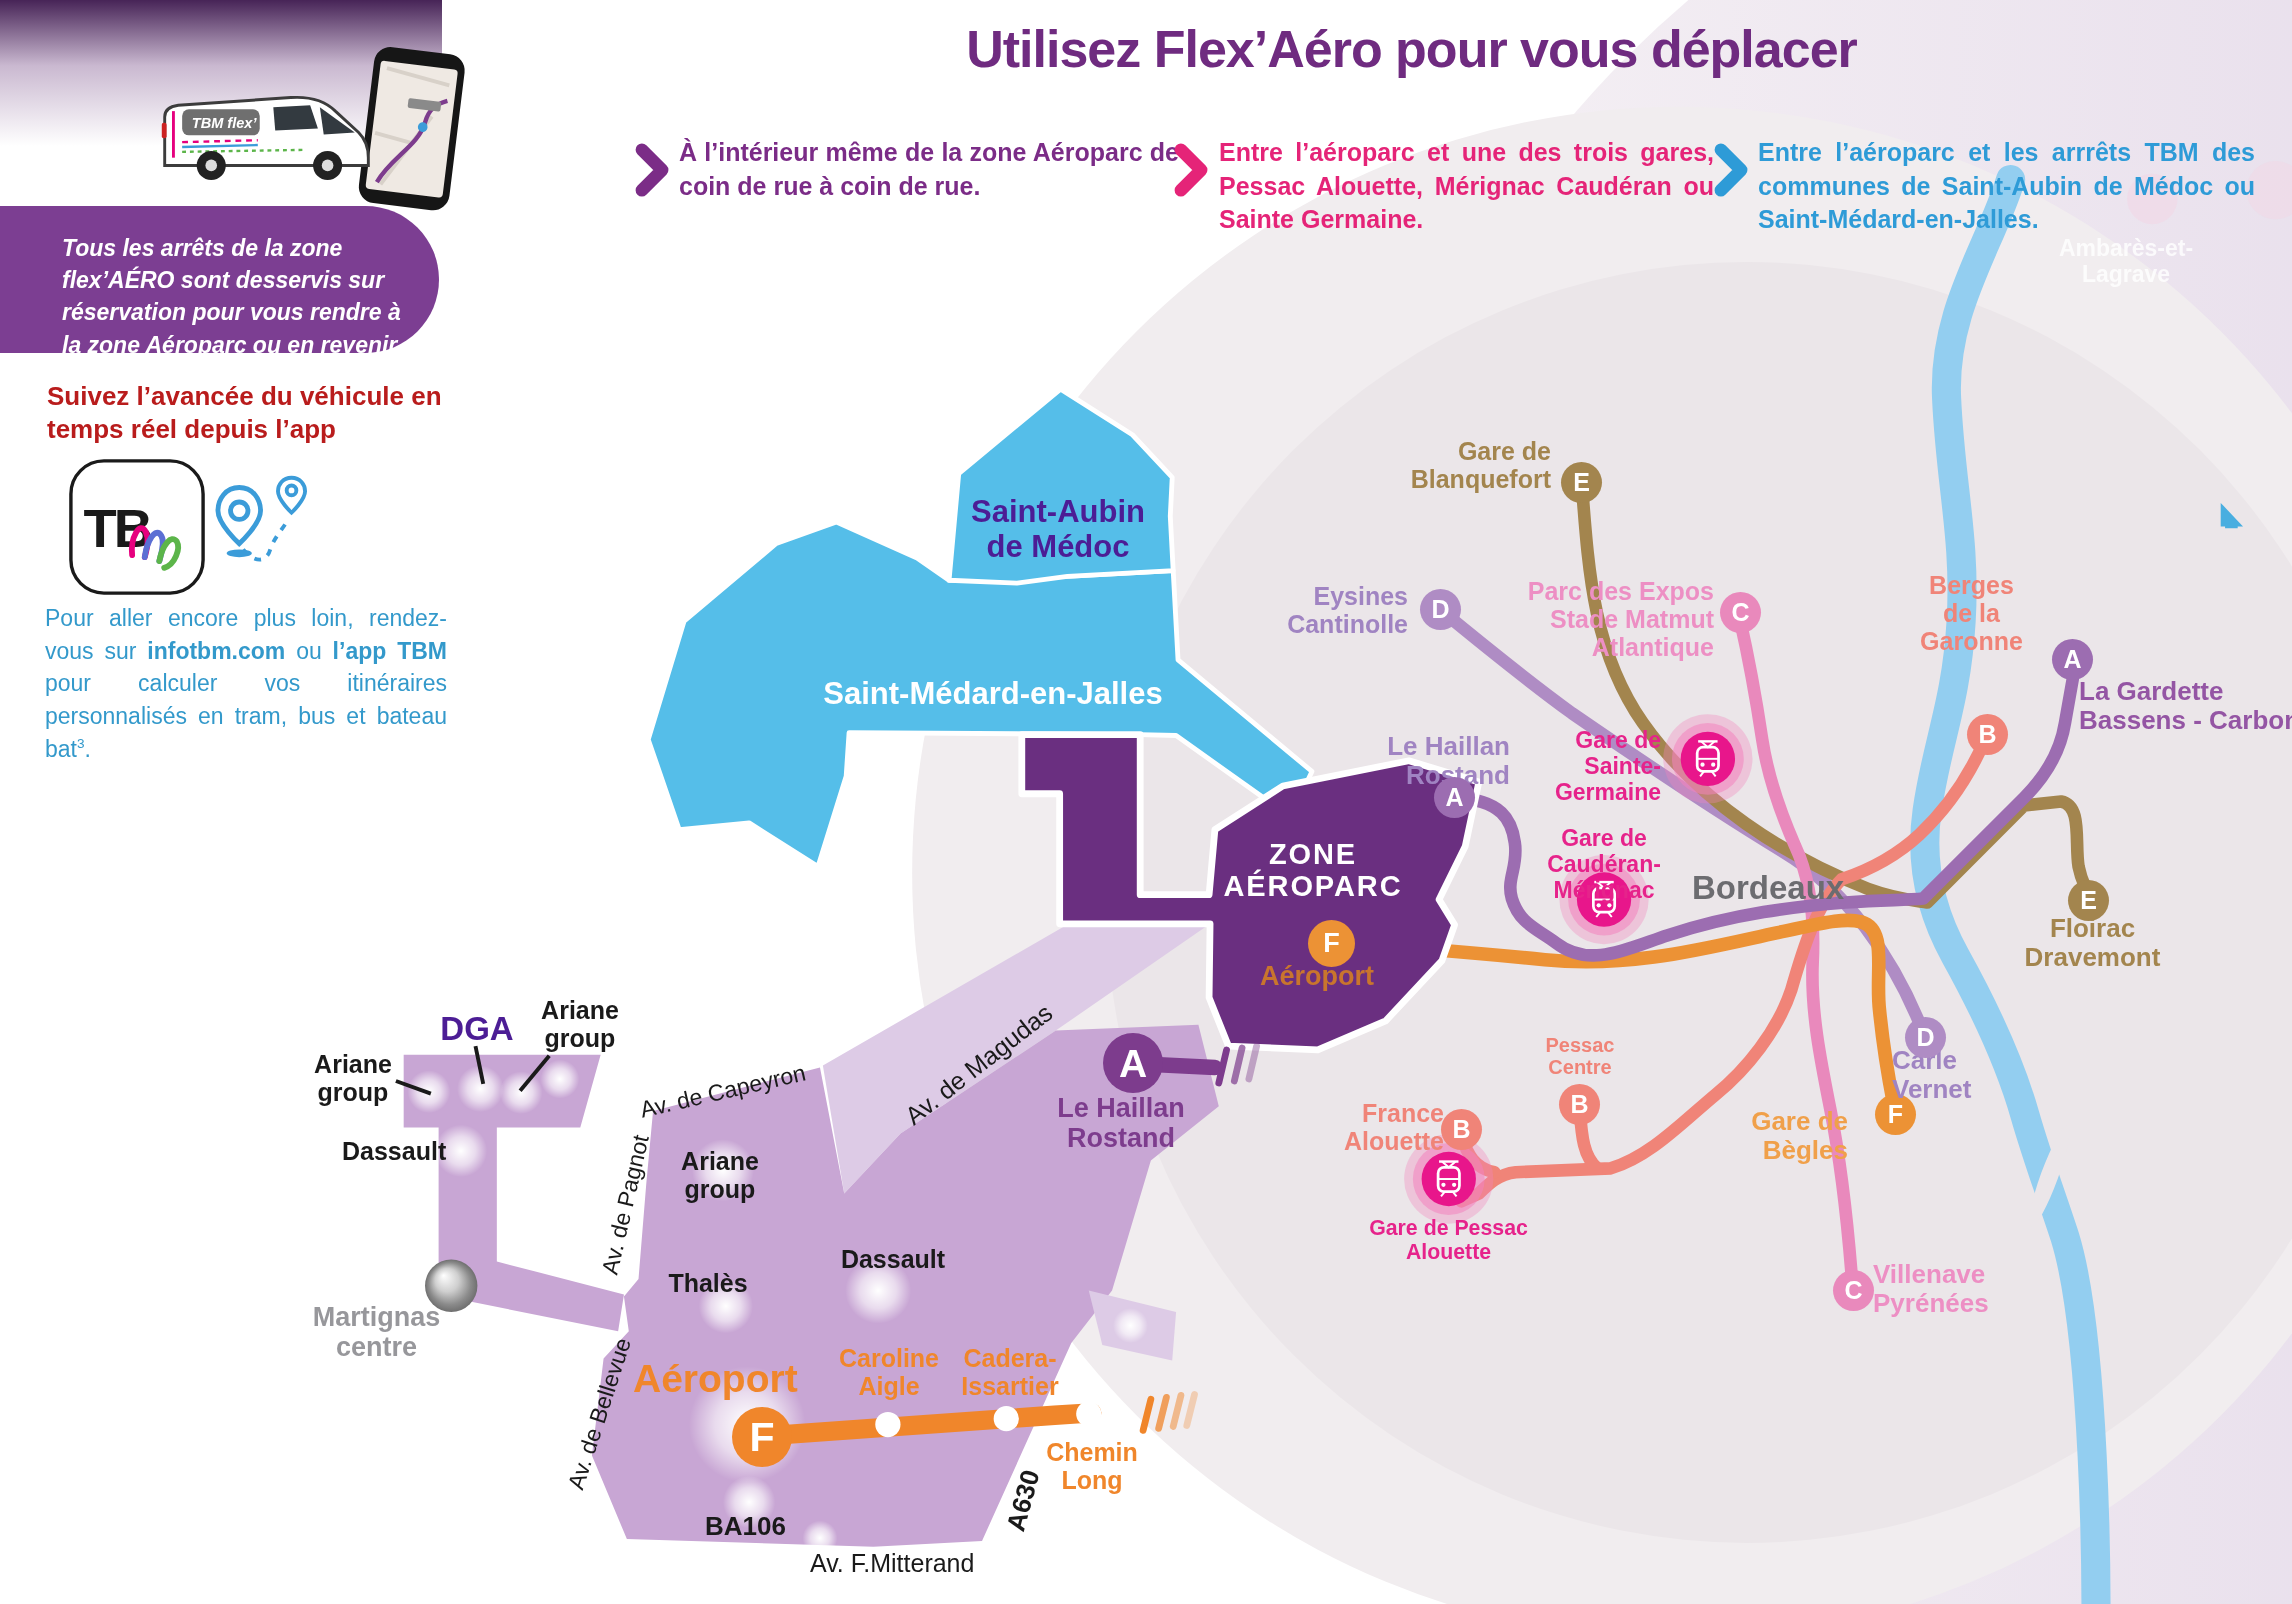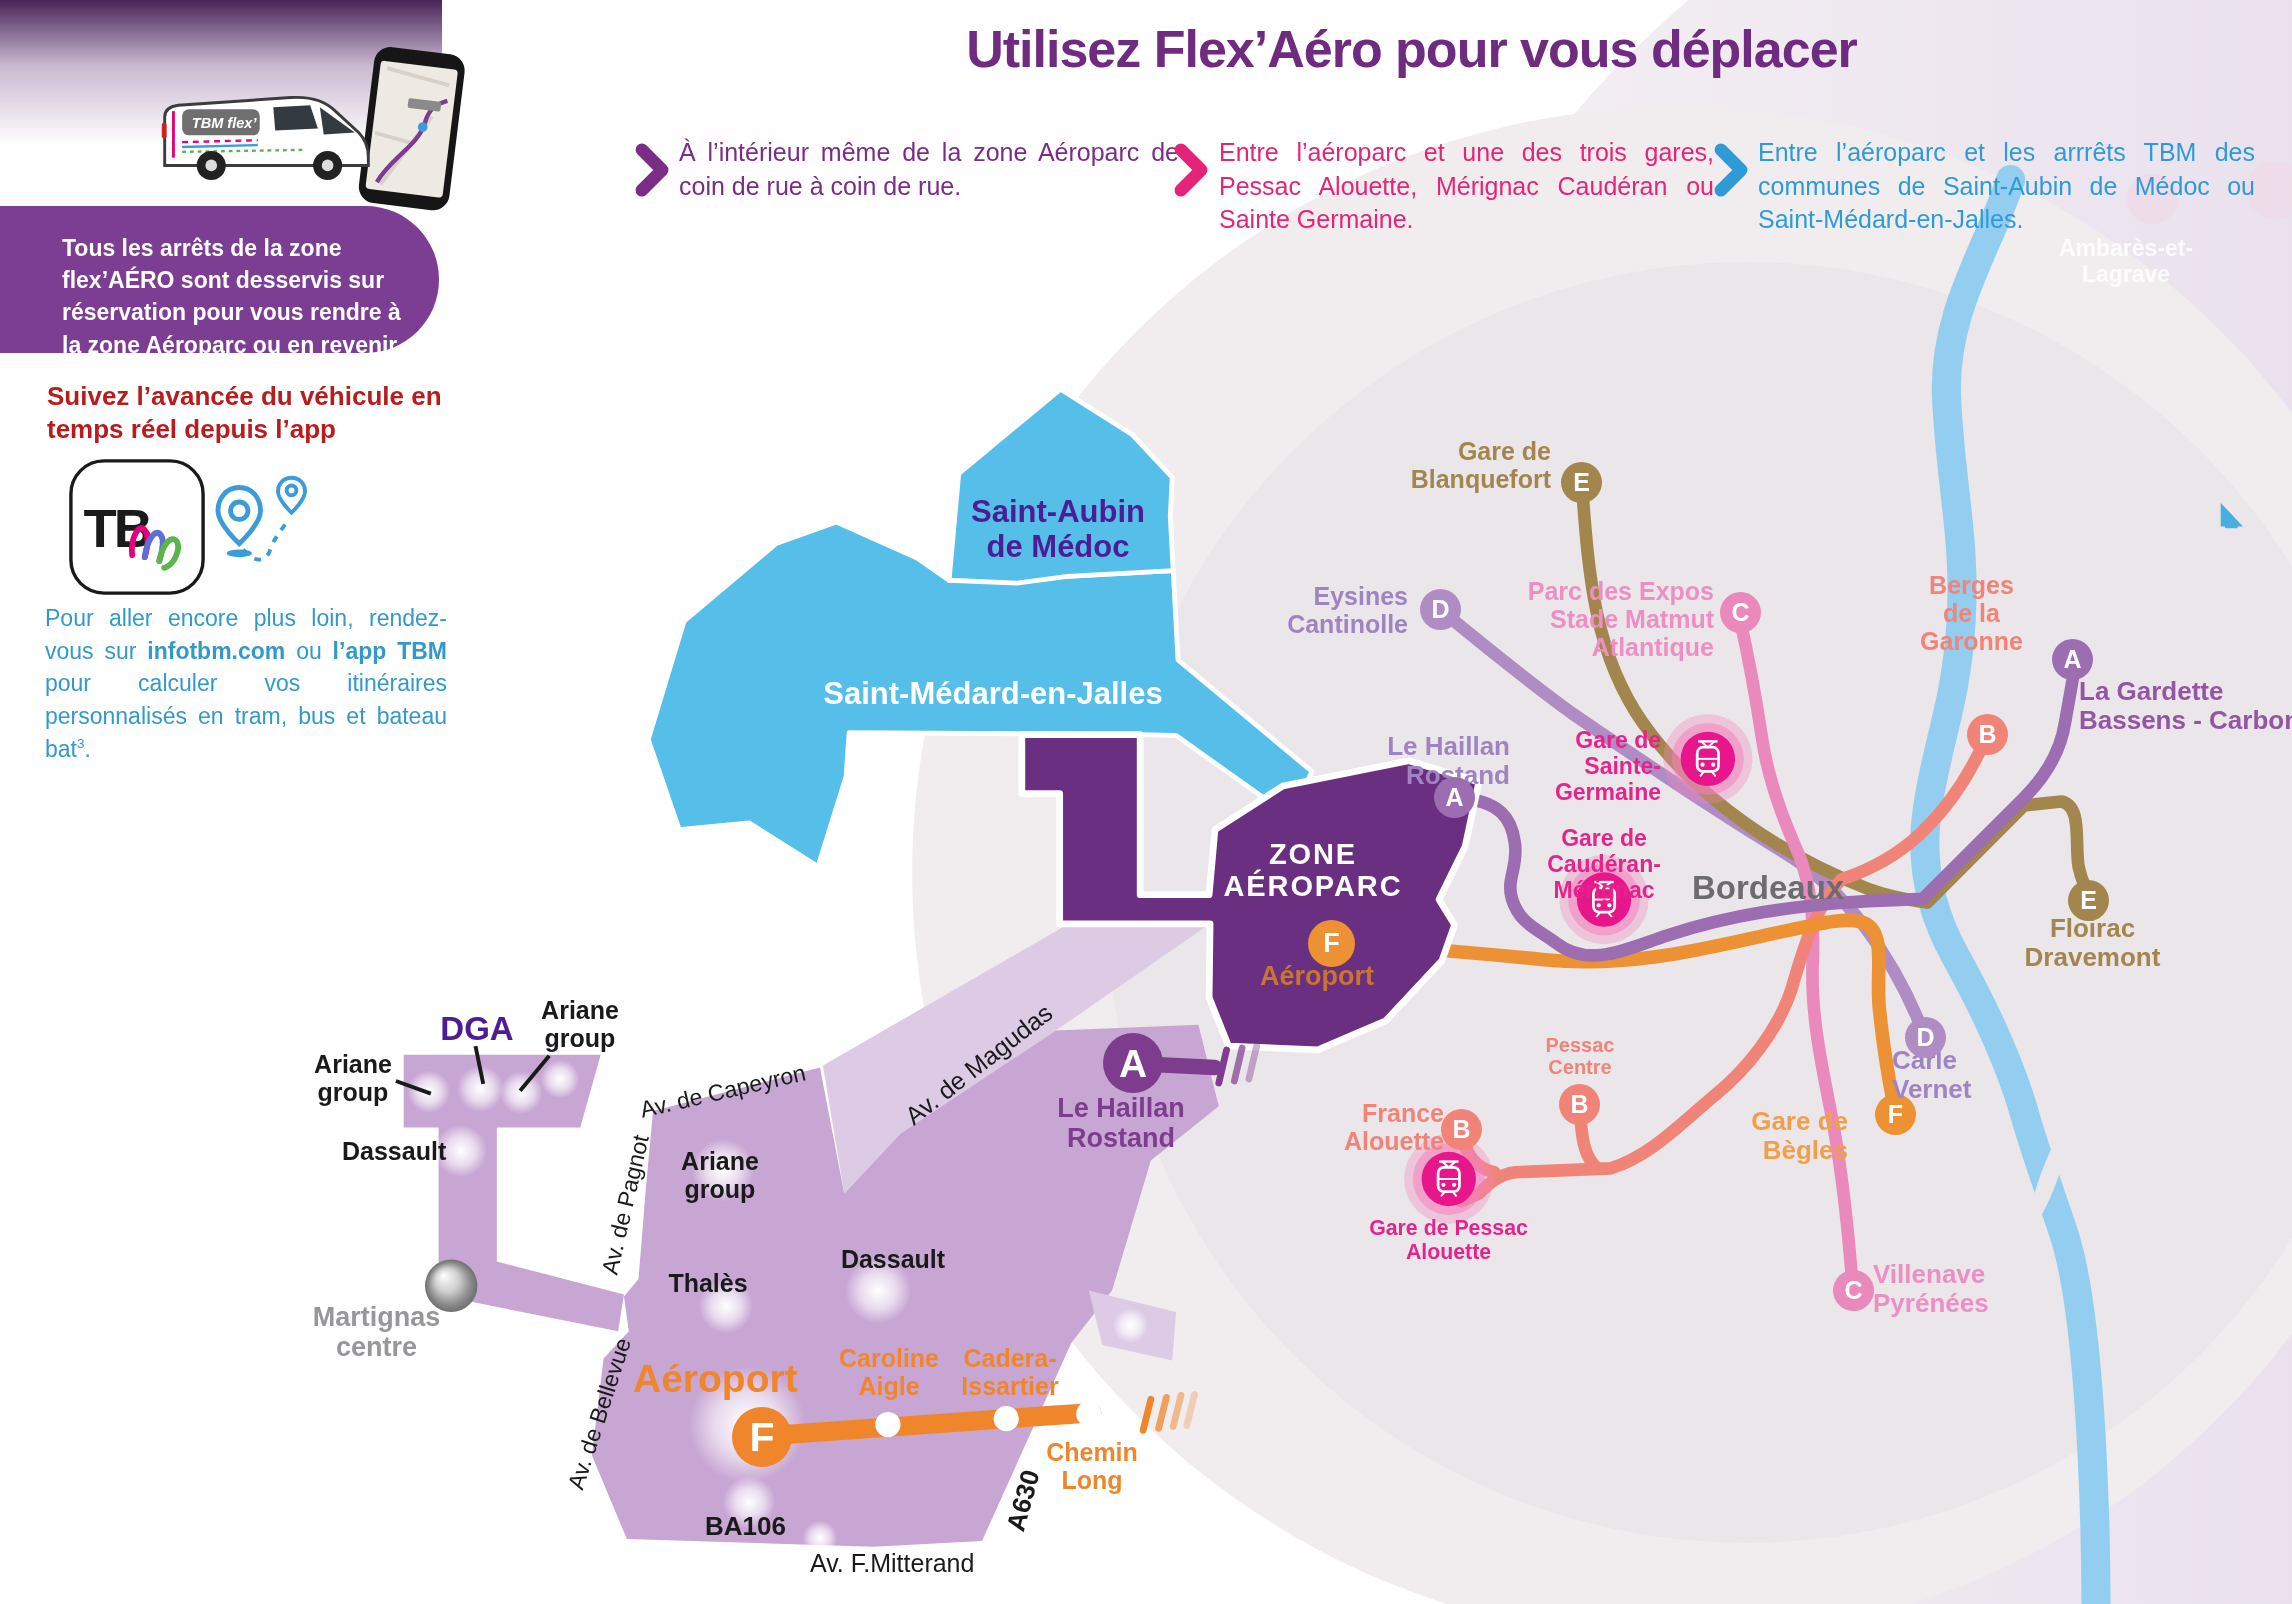--- a/index.html
+++ b/index.html
@@ -5,25 +5,25 @@
   html,body{margin:0;padding:0;background:#fff;}
   #canvas{position:relative;width:2293px;height:1605px;overflow:hidden;background:#fff;
           font-family:"Liberation Sans",sans-serif;}
   .abs{position:absolute;}
   .lbl{position:absolute;font-weight:bold;line-height:1.12;}
   .street{font-weight:500;color:#1a1a1a;}
   .badge{position:absolute;width:41px;height:41px;border-radius:50%;color:#fff;font-weight:bold;
          font-size:25px;display:flex;align-items:center;justify-content:center;line-height:1;}
   #title{position:absolute;left:878px;top:19.4px;width:1067px;text-align:center;
          font-size:52px;font-weight:bold;color:#6F2B80;letter-spacing:-1px;}
-  .bullet-text{position:absolute;font-size:25px;font-weight:normal;line-height:1.34;text-align:justify;}
+  .bullet-text{position:absolute;font-size:25px;font-weight:bold;line-height:1.34;text-align:justify;}
   #corner-grad{position:absolute;left:0;top:0;width:442px;height:146px;
          background:linear-gradient(180deg,#472457 0%,#7a4f8a66 45%,#ffffff00 100%);}
   #info-box{position:absolute;left:0;top:206px;width:439px;height:147px;background:#7C3E92;
-         border-radius:0 76px 76px 0;box-sizing:border-box;padding:26px 33px 0 62px;}
+         border-radius:0 76px 76px 0;box-sizing:border-box;padding:26px 33px 0 62px;font-style:italic;}
   #info-box div{color:#fff;font-size:23px;font-weight:bold;line-height:1.4;}
   #follow-h{position:absolute;left:47px;top:380px;width:417px;color:#b91c1c;
          font-size:26px;font-weight:bold;line-height:1.25;}
   #promo{position:absolute;left:45px;top:602px;width:402px;color:#3399CB;font-size:23px;
          line-height:1.42;text-align:justify;}
   #promo b{font-weight:bold;}
   sup{font-size:13.6px;}
 </style>
 </head>
 <body>

